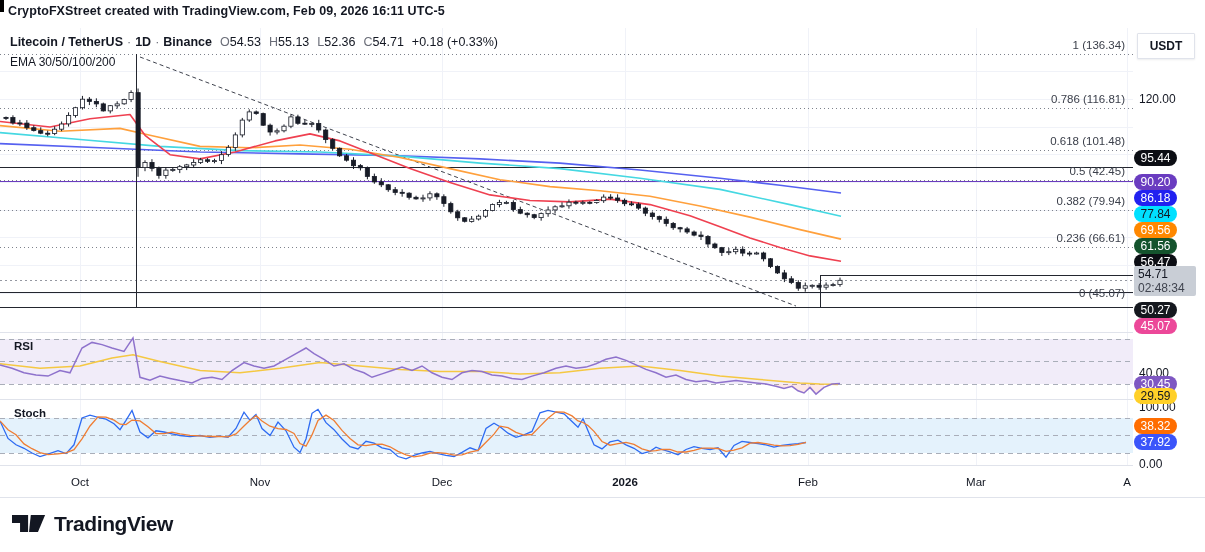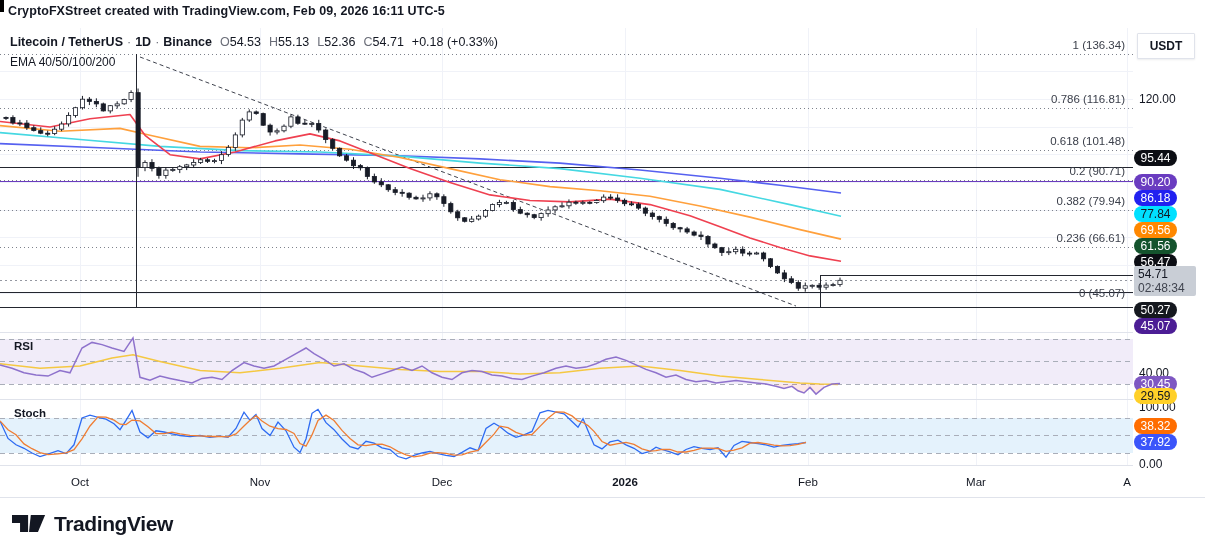--- a/index.html
+++ b/index.html
@@ -329,27 +329,27 @@
       <path d="M776.0 386.3L784.0 388.5L792.0 386.3L798.0 390.8L804.0 393.0L810.0 387.4L816.0 394.1L824.0 387.4L824 384L776 384Z" fill="rgba(242,54,69,0.12)"></path>
       <path d="M0.0 363.8L40.0 368.3L80.0 366.0L112.0 358.1L133.0 354.8L160.0 361.5L200.0 370.5L240.0 372.8L280.0 368.3L320.0 362.6L360.0 366.0L400.0 369.4L440.0 371.6L480.0 371.6L520.0 373.9L560.0 372.8L600.0 368.3L640.0 366.0L680.0 370.5L720.0 376.1L760.0 379.5L800.0 382.9L820.0 384.0L838.0 384.5" fill="none" stroke="#f5c842" stroke-width="1.5"></path>
       <path d="M0.0 364.9L12.0 368.3L24.0 372.8L36.0 375.0L48.0 376.1L60.0 370.5L70.0 372.8L82.0 348.0L92.0 342.4L102.0 344.6L112.0 348.0L124.0 351.4L133.0 337.9L140.0 377.3L150.0 380.1L160.0 376.1L170.0 378.4L180.0 380.6L192.0 382.9L202.0 378.4L212.0 377.3L222.0 379.5L232.0 370.5L244.0 362.6L254.0 366.0L264.0 368.3L274.0 366.0L284.0 360.4L296.0 353.6L306.0 348.0L314.0 353.6L324.0 359.3L334.0 366.0L344.0 363.8L354.0 369.4L364.0 372.8L372.0 377.3L382.0 373.9L392.0 370.5L402.0 367.1L412.0 370.5L422.0 366.0L432.0 372.8L442.0 377.3L452.0 379.5L462.0 372.8L472.0 370.5L482.0 371.6L492.0 375.0L502.0 376.1L512.0 378.4L522.0 379.5L532.0 376.1L544.0 372.8L556.0 368.3L566.0 366.0L576.0 368.3L586.0 367.1L596.0 363.8L606.0 359.3L616.0 357.0L626.0 360.4L636.0 364.9L646.0 369.4L656.0 372.8L666.0 377.3L676.0 375.0L686.0 379.5L696.0 381.8L706.0 380.6L716.0 382.9L726.0 381.8L736.0 380.6L746.0 381.8L756.0 382.9L766.0 384.0L776.0 386.3L784.0 388.5L792.0 386.3L798.0 390.8L804.0 393.0L810.0 387.4L816.0 394.1L824.0 387.4L832.0 384.0L840.0 383.5" fill="none" stroke="#8e72cc" stroke-width="1.5"></path>
       <path d="M0.0 420.9L8.0 438.4L16.0 444.8L24.0 448.3L32.0 453.0L40.0 456.5L48.0 454.2L58.0 450.7L66.0 453.6L74.0 444.8L82.0 418.0L90.0 415.1L98.0 417.4L106.0 419.2L114.0 423.8L120.0 429.7L126.0 420.3L132.0 410.4L140.0 432.0L148.0 437.8L156.0 430.8L164.0 432.0L172.0 433.8L180.0 435.5L190.0 436.7L200.0 435.5L210.0 437.3L220.0 436.1L228.0 437.3L236.0 428.5L244.0 412.2L250.0 420.3L256.0 414.5L262.0 428.5L270.0 435.5L278.0 422.1L286.0 430.8L294.0 447.2L300.0 452.4L306.0 439.0L312.0 413.3L318.0 409.3L326.0 422.7L334.0 429.7L342.0 439.0L350.0 446.6L358.0 448.9L366.0 441.3L374.0 443.1L382.0 447.8L390.0 449.5L398.0 456.5L406.0 458.8L414.0 455.3L422.0 453.0L430.0 451.3L438.0 453.6L446.0 455.3L454.0 456.5L462.0 452.4L470.0 447.8L478.0 450.7L486.0 428.5L494.0 423.3L500.0 426.8L508.0 433.2L516.0 437.3L524.0 434.9L532.0 431.4L540.0 412.8L548.0 410.4L556.0 412.2L564.0 413.9L572.0 421.5L578.0 427.3L583.0 418.6L588.0 430.8L594.0 444.8L602.0 448.9L610.0 441.9L618.0 440.2L626.0 444.8L634.0 448.3L642.0 453.6L650.0 451.3L656.0 447.2L662.0 449.5L670.0 451.8L678.0 454.8L686.0 449.5L694.0 446.6L702.0 448.3L710.0 449.5L718.0 447.8L726.0 457.1L734.0 445.4L742.0 441.3L750.0 442.5L758.0 443.7L766.0 444.8L774.0 447.2L782.0 445.4L790.0 444.3L798.0 443.7L806.0 442.5" fill="none" stroke="#2e6bf2" stroke-width="1.3"></path>
       <path d="M0.0 420.9L8.0 429.7L16.0 434.7L24.0 443.9L32.0 448.7L40.0 452.6L48.0 454.6L58.0 453.8L66.0 452.8L74.0 449.7L82.0 438.8L90.0 426.0L98.0 416.8L106.0 417.2L114.0 420.1L120.0 424.2L126.0 424.6L132.0 420.1L140.0 420.9L148.0 426.8L156.0 433.6L164.0 433.6L172.0 432.2L180.0 433.8L190.0 435.3L200.0 435.9L210.0 436.5L220.0 436.3L228.0 436.9L236.0 433.9L244.0 426.0L250.0 420.3L256.0 415.7L262.0 421.1L270.0 426.2L278.0 428.7L286.0 429.5L294.0 433.4L300.0 443.5L306.0 446.2L312.0 434.9L318.0 420.5L326.0 415.1L334.0 420.5L342.0 430.4L350.0 438.4L358.0 444.8L366.0 445.6L374.0 444.4L382.0 444.1L390.0 446.8L398.0 451.3L406.0 454.9L414.0 456.9L422.0 455.7L430.0 453.2L438.0 452.6L446.0 453.4L454.0 455.1L462.0 454.8L470.0 452.2L478.0 450.3L486.0 442.3L494.0 434.1L500.0 426.2L508.0 427.7L516.0 432.4L524.0 435.1L532.0 434.5L540.0 426.4L548.0 418.2L556.0 411.8L564.0 412.2L572.0 415.9L578.0 420.9L583.0 422.5L588.0 425.6L594.0 431.4L602.0 441.5L610.0 445.2L618.0 443.7L626.0 442.3L634.0 444.4L642.0 448.9L650.0 451.1L656.0 450.7L662.0 449.3L670.0 449.5L678.0 452.0L686.0 452.0L694.0 450.3L702.0 448.1L710.0 448.1L718.0 448.5L726.0 451.4L734.0 450.1L742.0 447.9L750.0 443.1L758.0 442.5L766.0 443.7L774.0 445.2L782.0 445.8L790.0 445.6L798.0 444.4L806.0 442.3" fill="none" stroke="#ef7d33" stroke-width="1.3"></path>
     </svg>
 
   <div class="legend">
     <span class="sym">Litecoin / TetherUS</span><span class="dot">·</span><span class="sym">1D</span><span class="dot">·</span><span class="sym">Binance</span><span class="k">O</span><span class="v">54.53</span><span class="k">H</span><span class="v">55.13</span><span class="k">L</span><span class="v">52.36</span><span class="k">C</span><span class="v">54.71</span><span class="v" style="margin-left:8px">+0.18 (+0.33%)</span>
   </div>
-  <div class="legend2">EMA 40/50/100/200</div>
+  <div class="legend2">EMA 30/50/100/200</div>
 
   <div id="fib-labels">
       <div class="fib-label" style="top: 44.5px;">1 (136.34)</div>
       <div class="fib-label" style="top: 98.6372px;">0.786 (116.81)</div>
       <div class="fib-label" style="top: 141.132px;">0.618 (101.48)</div>
-      <div class="fib-label" style="top: 170.986px;">0.2 (90.71)</div>
+      <div class="fib-label" style="top: 170.986px;">0.5 (42.45)</div>
       <div class="fib-label" style="top: 200.841px;">0.382 (79.94)</div>
       <div class="fib-label" style="top: 237.792px;">0.236 (66.61)</div>
       <div class="fib-label" style="top: 292.586px;">0 (45.07)</div>
     </div>
 
   <div class="pane-label" style="top:340px">RSI</div>
   <div class="pane-label" style="top:407px">Stoch</div>
 
   <div class="sep-h" style="top:332px;width:1205px"></div>
   <div class="sep-h" style="top:399px;width:1205px"></div>
@@ -367,21 +367,21 @@
       </div>
     <div id="axis-badges">
         <div class="badge" style="top: 130px; background: rgb(12, 14, 20);">95.44</div>
         <div class="badge" style="top: 154px; background: rgb(106, 60, 192);">90.20</div>
         <div class="badge" style="top: 170px; background: rgb(33, 33, 240);">86.18</div>
         <div class="badge dark-text" style="top: 186px; background: rgb(0, 224, 255);">77.84</div>
         <div class="badge" style="top: 202px; background: rgb(255, 136, 0);">69.56</div>
         <div class="badge" style="top: 218px; background: #14532d;">61.56</div>
         <div class="badge" style="top: 234px; background: rgb(12, 14, 20);">56.47</div>
         <div class="badge" style="top: 282px; background: rgb(21, 24, 31);">50.27</div>
-        <div class="badge" style="top: 298px; background: #4c1d95;">45.07</div>
+        <div class="badge" style="top: 298px; background: #ec4899;">45.07</div>
         <div class="badge" style="top: 356px; background: rgb(126, 87, 194);">30.45</div>
         <div class="badge dark-text" style="top: 368px; background: rgb(255, 208, 40);">29.59</div>
         <div class="badge" style="top: 398px; background: rgb(255, 109, 0);">38.32</div>
         <div class="badge" style="top: 414px; background: rgb(59, 85, 250);">37.92</div>
       </div>
     <div class="lastprice" id="last-price-badge" style="top: 238px;">
       <div>54.71</div>
       <div class="cd">02:48:34</div>
     </div>
   </div>

